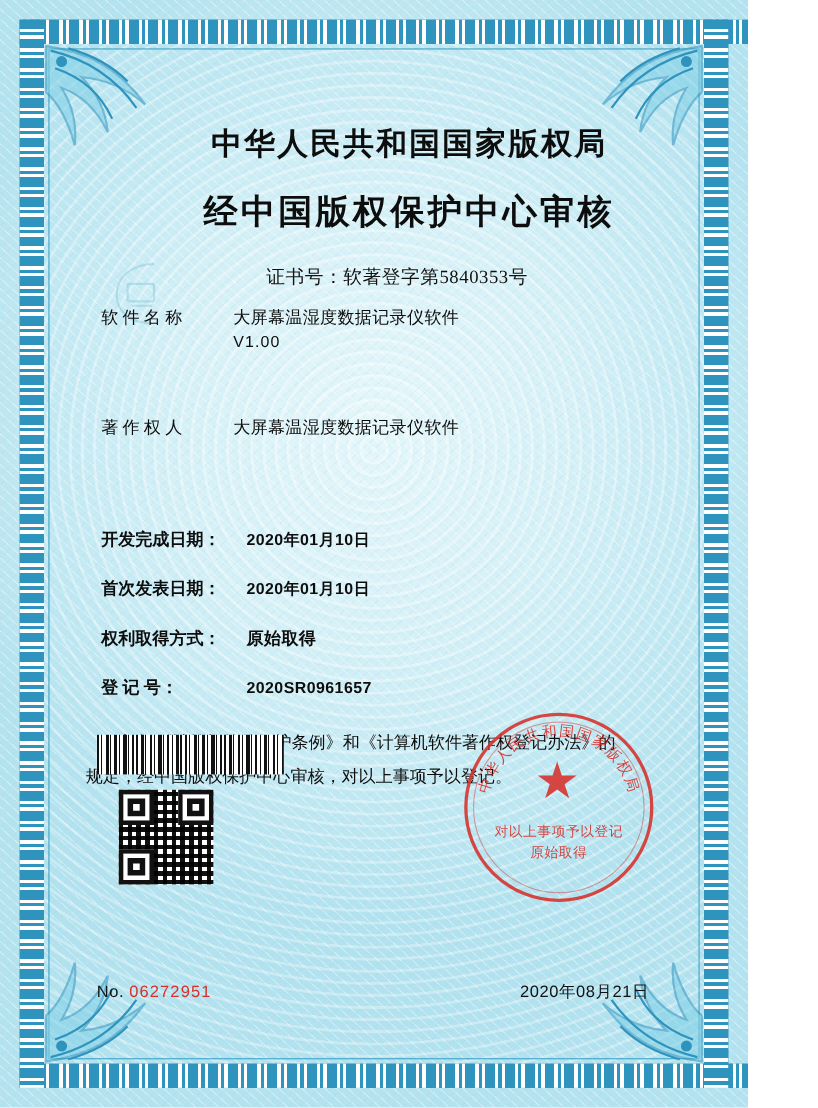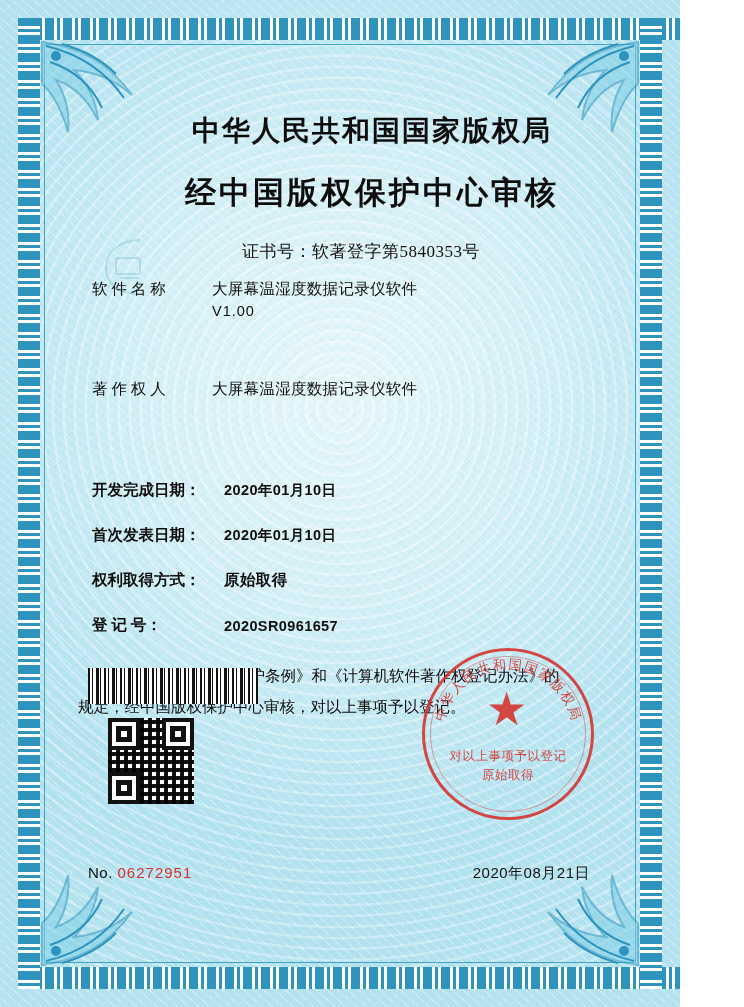--- a/index.html
+++ b/index.html
@@ -297,21 +297,21 @@
     font-size: 13.5px;
     fill: #d7302a;
     font-family: "Liberation Serif", serif;
     letter-spacing: 1.5px;
   }
 
   .footer {
     position: absolute;
     left: 88px;
     right: 60px;
-    top: 864px;
+    top: 892px;
     display: flex;
     justify-content: space-between;
     align-items: baseline;
     font-size: 15px;
     color: #111;
   }
   .footer .no {
     font-family: "Liberation Sans", sans-serif;
     letter-spacing: 0.5px;
   }

